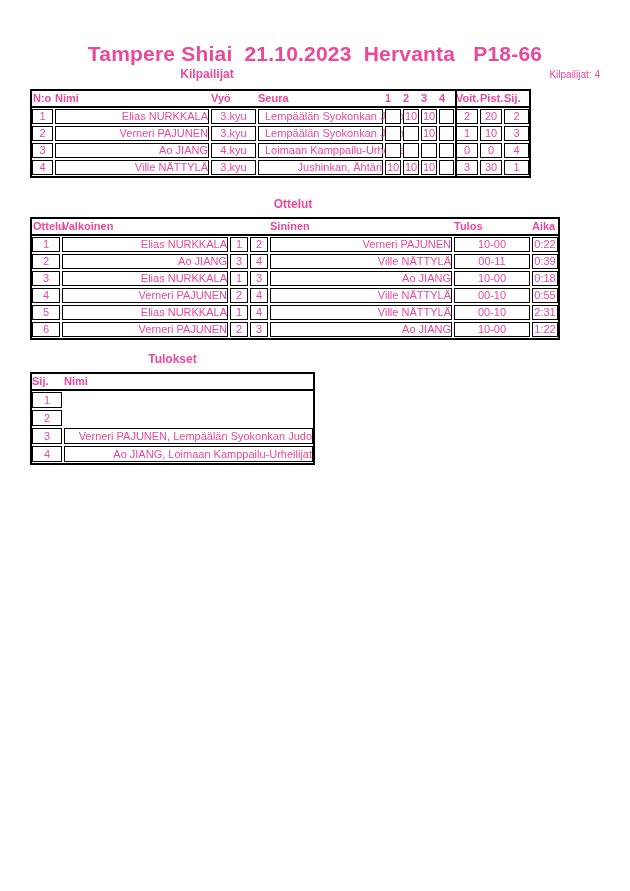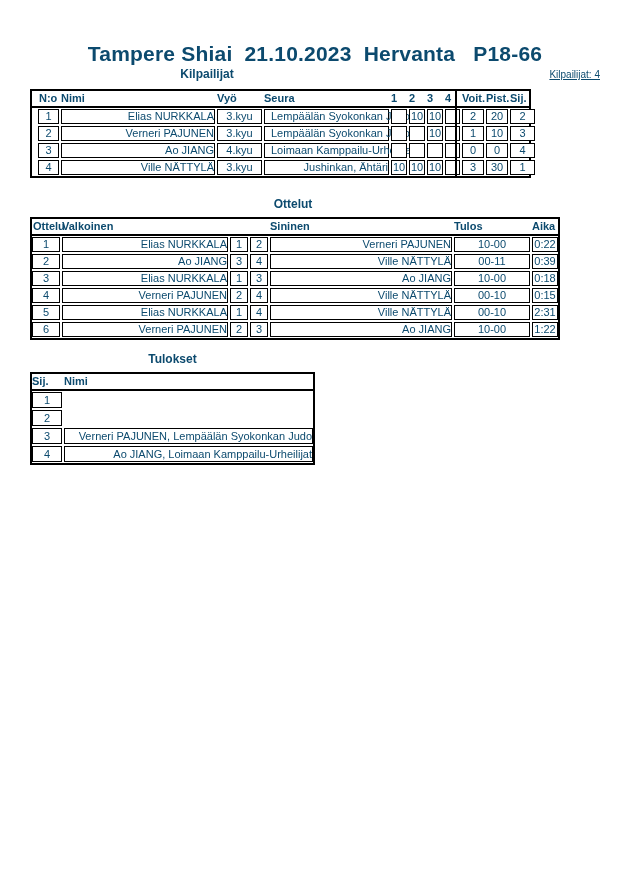--- a/index.html
+++ b/index.html
@@ -1,42 +1,42 @@
 <!DOCTYPE html>
 <html><head>
 <meta charset="utf-8">
 <style>
   * { margin:0; padding:0; box-sizing:border-box; }
   html,body { background:#e8e8e8; }
   .sheet {
     position:relative; width:630px; height:891px; background:#ffffff;
-    font-family:"Liberation Sans", sans-serif; color:#0c4a6e;
+    font-family:"Liberation Sans", sans-serif; color:#ec4899;
     margin:0 auto; overflow:hidden;
   }
   .page-title {
     position:absolute; top:42px; left:0; width:630px;
     text-align:center; font-size:21px; font-weight:bold;
     white-space:pre; letter-spacing:0.2px;
   }
   .section-heading {
     position:absolute; font-size:12px; font-weight:bold; text-align:center;
     white-space:pre;
   }
   #h-kilpailijat { top:67px; left:30px;  width:354px; }
   #h-ottelut     { top:197px; left:30px; width:526px; }
   #h-tulokset    { top:352px; left:30px; width:285px; }
   .count-label {
-    position:absolute; top:69px; right:30px; font-size:10px; text-align:right;text-decoration:underline;
+    position:absolute; top:69px; right:30px; font-size:10px; text-align:right;
   }
   .tbl { position:absolute; border:2px solid #000; background:#fff; }
   #t1 { left:30px; top:89px;  width:501px; }
   #t2 { left:30px; top:217px; width:530px; }
   #t3 { left:30px; top:372px; width:285px; }
   .grid { display:grid; column-gap:2px; align-items:center; }
-  #t1 .grid { grid-template-columns:21px 154px 45px 125px 16px 16px 16px 15px 22px 22px 25px;padding-left:6px; }
+  #t1 .grid { grid-template-columns:21px 154px 45px 125px 16px 16px 16px 15px 22px 22px 25px; }
   #t2 .grid { grid-template-columns:28px 166px 18px 18px 182px 76px 26px; }
   #t3 .grid { grid-template-columns:30px 249px; }
   .thead { border-bottom:2px solid #000; font-weight:bold; height:17px; }
   .hc { font-size:11px; text-align:left; white-space:nowrap; line-height:15px; }
   .hc.left { text-align:left; padding-left:1px; }
   .tbody { display:flex; flex-direction:column; row-gap:2px; padding:1px 0; }
   .cell {
     border:1px solid #000; height:15px; line-height:13px; font-size:11px;
     text-align:center; white-space:nowrap; background:#fff;
   }
@@ -174,21 +174,21 @@
           <div class="cell">0:18</div>
         </div>
 
         <div class="grid trow">
           <div class="cell">4</div>
           <div class="cell name">Verneri PAJUNEN</div>
           <div class="cell">2</div>
           <div class="cell">4</div>
           <div class="cell name">Ville NÄTTYLÄ</div>
           <div class="cell">00-10</div>
-          <div class="cell">0:15</div>
+          <div class="cell">0:55</div>
         </div>
 
         <div class="grid trow">
           <div class="cell">5</div>
           <div class="cell name">Elias NURKKALA</div>
           <div class="cell">1</div>
           <div class="cell">4</div>
           <div class="cell name">Ville NÄTTYLÄ</div>
           <div class="cell">00-10</div>
           <div class="cell">2:31</div>

